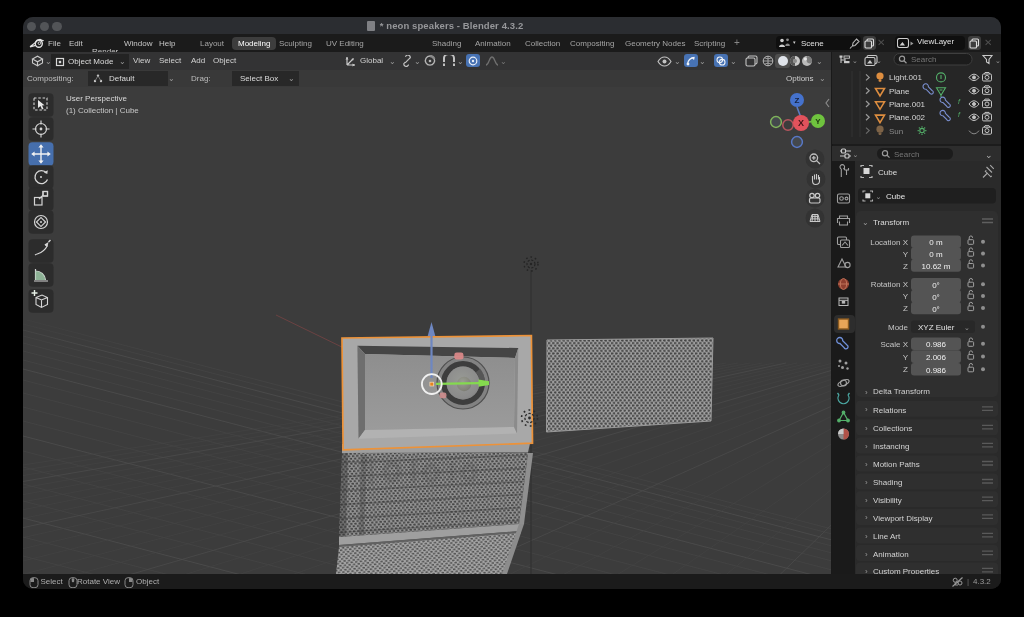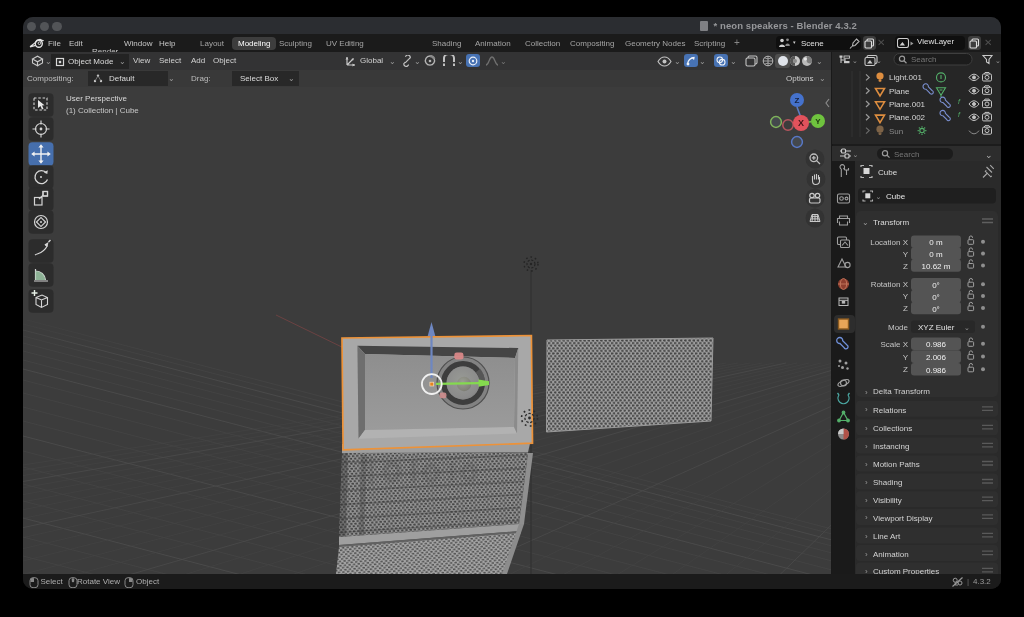--- a/index.html
+++ b/index.html
@@ -1,21 +1,21 @@
 <!DOCTYPE html>
 <html><head>
 <meta charset="utf-8">
 <style>
 html,body{margin:0;padding:0;background:#000;width:1024px;height:617px;overflow:hidden;}
 *{box-sizing:border-box;font-family:"Liberation Sans",sans-serif;}
 .abs{position:absolute;}
 #win{position:absolute;left:23px;top:17px;width:978px;height:572px;border-radius:10px;overflow:hidden;background:#1c1c1c;}
 #titlebar{position:absolute;left:0;top:0;width:978px;height:17px;background:#2b2d31;}
 .tl{position:absolute;top:4.8px;width:9.4px;height:9.4px;border-radius:50%;background:#525457;}
-#title{position:absolute;top:3px;left:0;width:834px;text-align:right;color:#96979a;font-size:9.5px;font-weight:700;letter-spacing:0.1px;}
+#title{position:absolute;top:3px;left:0;width:834px;text-align:center;color:#96979a;font-size:9.5px;font-weight:700;letter-spacing:0.1px;}
 #topbar{position:absolute;left:0;top:17px;width:978px;height:18px;background:#1b1b1b;padding-left:35px;}
 .menu{position:absolute;top:4.5px;font-size:8px;color:#c7c7c7;white-space:nowrap;}
 .wtab{position:absolute;top:4.5px;font-size:8px;color:#a5a5a5;white-space:nowrap;}
 .wtab.act{color:#fff;background:#3d3d3d;border-radius:4px;padding:2px 6px;top:2.5px;}
 #vphead{position:absolute;left:0;top:35px;width:809px;height:18px;background:#333334;}
 #vptool{position:absolute;left:0;top:53px;width:809px;height:17px;background:#393939;}
 .ht{position:absolute;font-size:8px;color:#d2d2d2;top:4px;white-space:nowrap;}
 .ht2{position:absolute;font-size:8px;color:#c8c8c8;top:3.5px;white-space:nowrap;}
 .dd{position:absolute;background:#282828;border-radius:0;color:#dcdcdc;font-size:8px;white-space:nowrap;}
 #outliner{position:absolute;left:809px;top:35px;width:169px;height:91.5px;background:#262626;}

